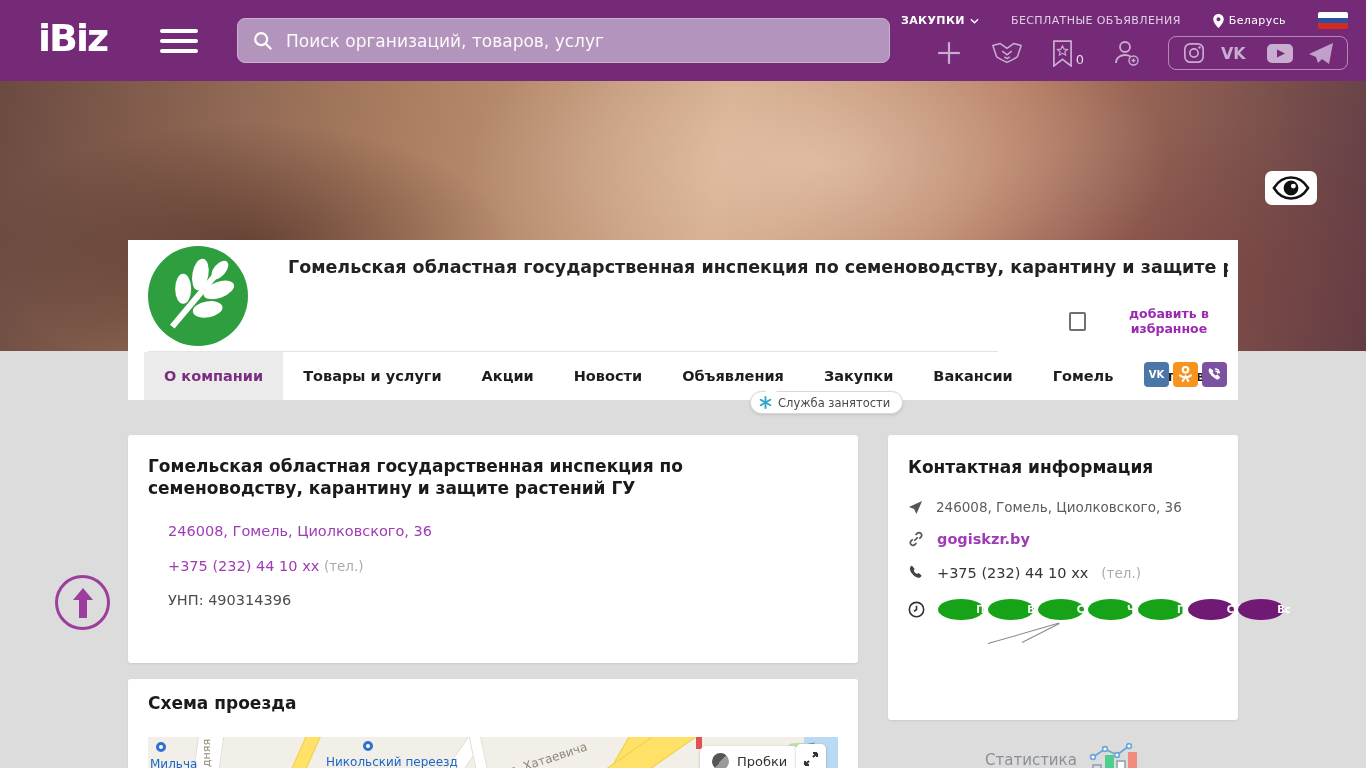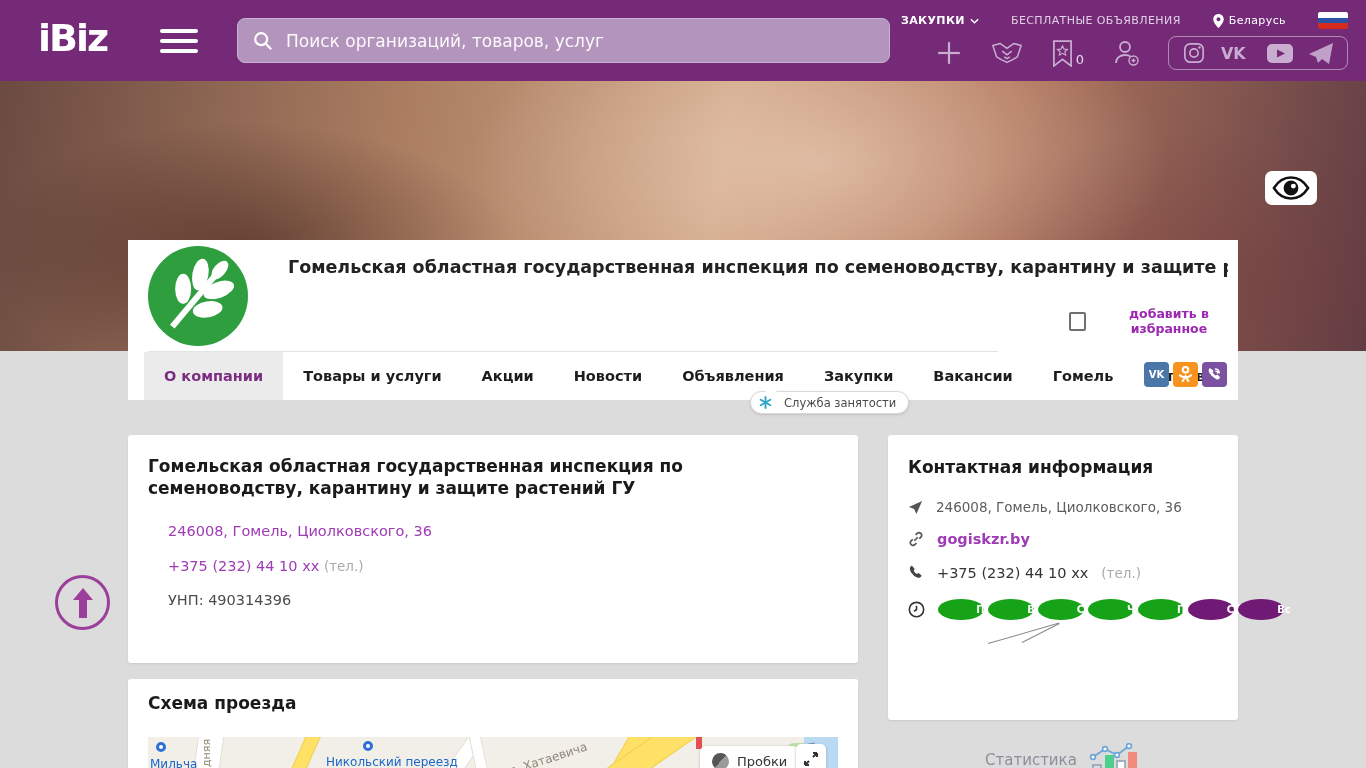--- a/index.html
+++ b/index.html
@@ -46,21 +46,21 @@
   .tabs { position:absolute; left:16px; top:112px; height:48px; display:flex; align-items:center; }
   .tab { padding:0 20px; height:48px; display:flex; align-items:center; font-size:14.5px; font-weight:bold; color:#1d1d1d; cursor:pointer; white-space:nowrap; }
   .tab.active { background:#ebebeb; color:#7b2d81; }
   .tab-socials { position:absolute; left:1016px; top:122px; display:flex; gap:4px; }
   .sq { width:25px; height:25px; border-radius:4px; display:flex; align-items:center; justify-content:center; color:#fff; cursor:pointer; }
   .sq.vk { background:#4a76a8; font-size:10px; font-weight:800; }
   .sq.ok { background:#f7931e; }
   .sq.viber { background:#7d51a1; }
 
   
-  .emp-tip { position:absolute; left:750px; top:391px; height:23px; background:#fff; border:1px solid #d8d8d8; border-radius:12px; box-shadow:0 1px 3px rgba(0,0,0,.12); display:flex; align-items:center; gap:12px; padding:0 12px 0 8px; z-index:12; }
+  .emp-tip { position:absolute; left:750px; top:391px; height:23px; background:#fff; border:1px solid #d8d8d8; border-radius:12px; box-shadow:0 1px 3px rgba(0,0,0,.12); display:flex; align-items:center; gap:6px; padding:0 12px 0 8px; z-index:12; }
   .emp-tip:before { content:""; position:absolute; top:-6px; left:14px; border:6px solid transparent; border-bottom-color:#fff; border-top:0; }
   .emp-tip span { font-size:11.5px; color:#4a4a4a; white-space:nowrap; }
 
   
   .card { position:absolute; background:#fff; border-radius:3px; box-shadow:0 1px 2px rgba(0,0,0,.08); }
   .info-card { left:128px; top:435px; width:730px; height:228px; }
   .info-card h2 { padding:20px 20px 0; font-size:17px; line-height:22px; color:#1a1a1a; font-weight:bold; }
   .irow { position:absolute; left:40px; font-size:14.5px; }
   .purple { color:#9e3bb5; cursor:pointer; }
   .gray-note { color:#ababab; font-size:13.5px; }

